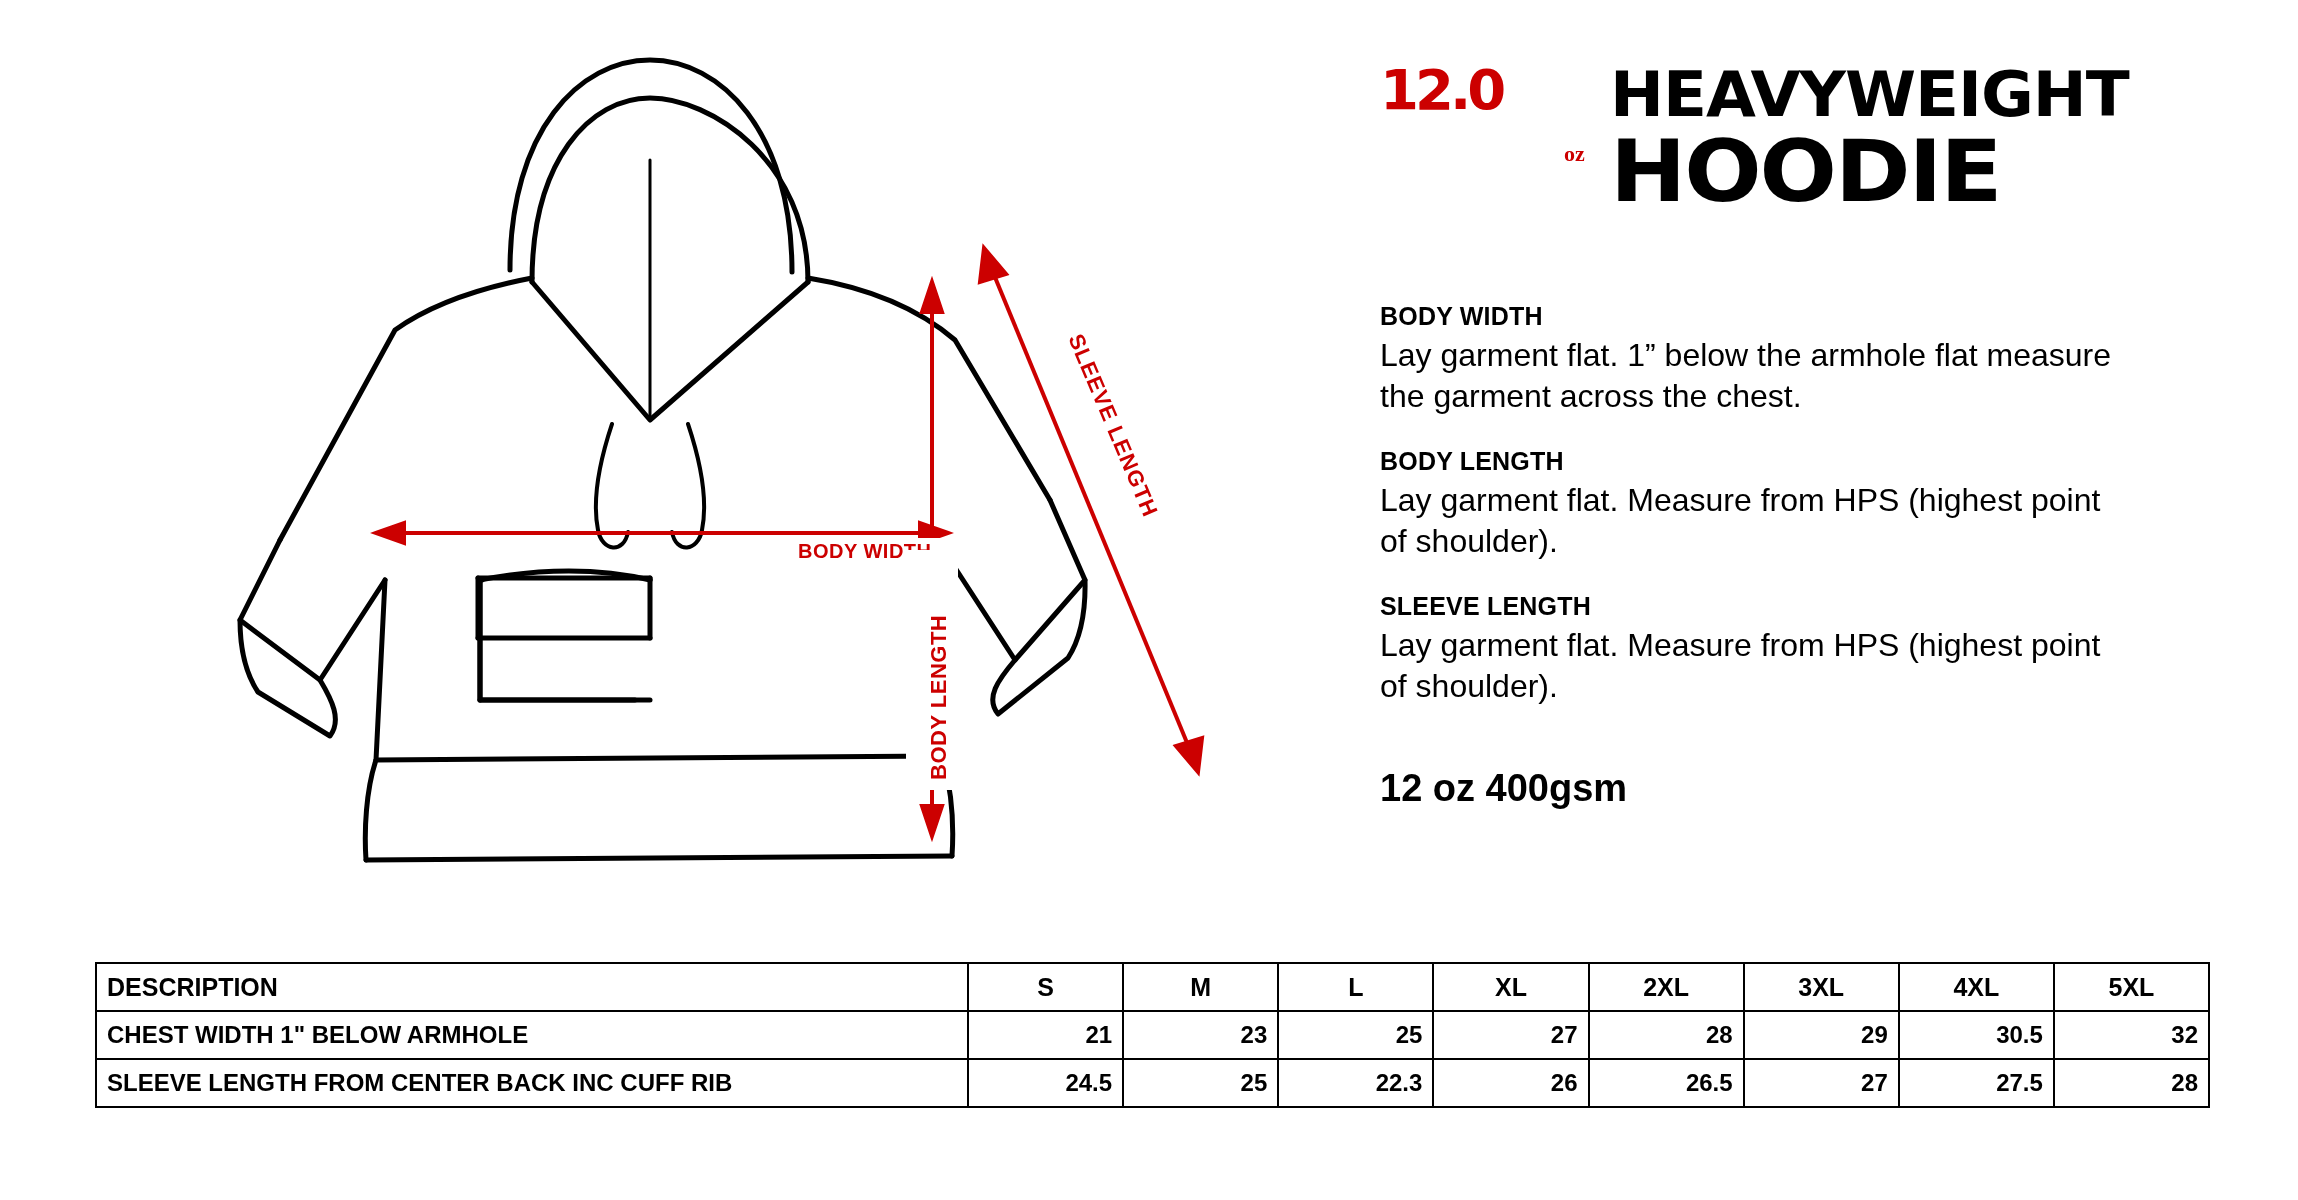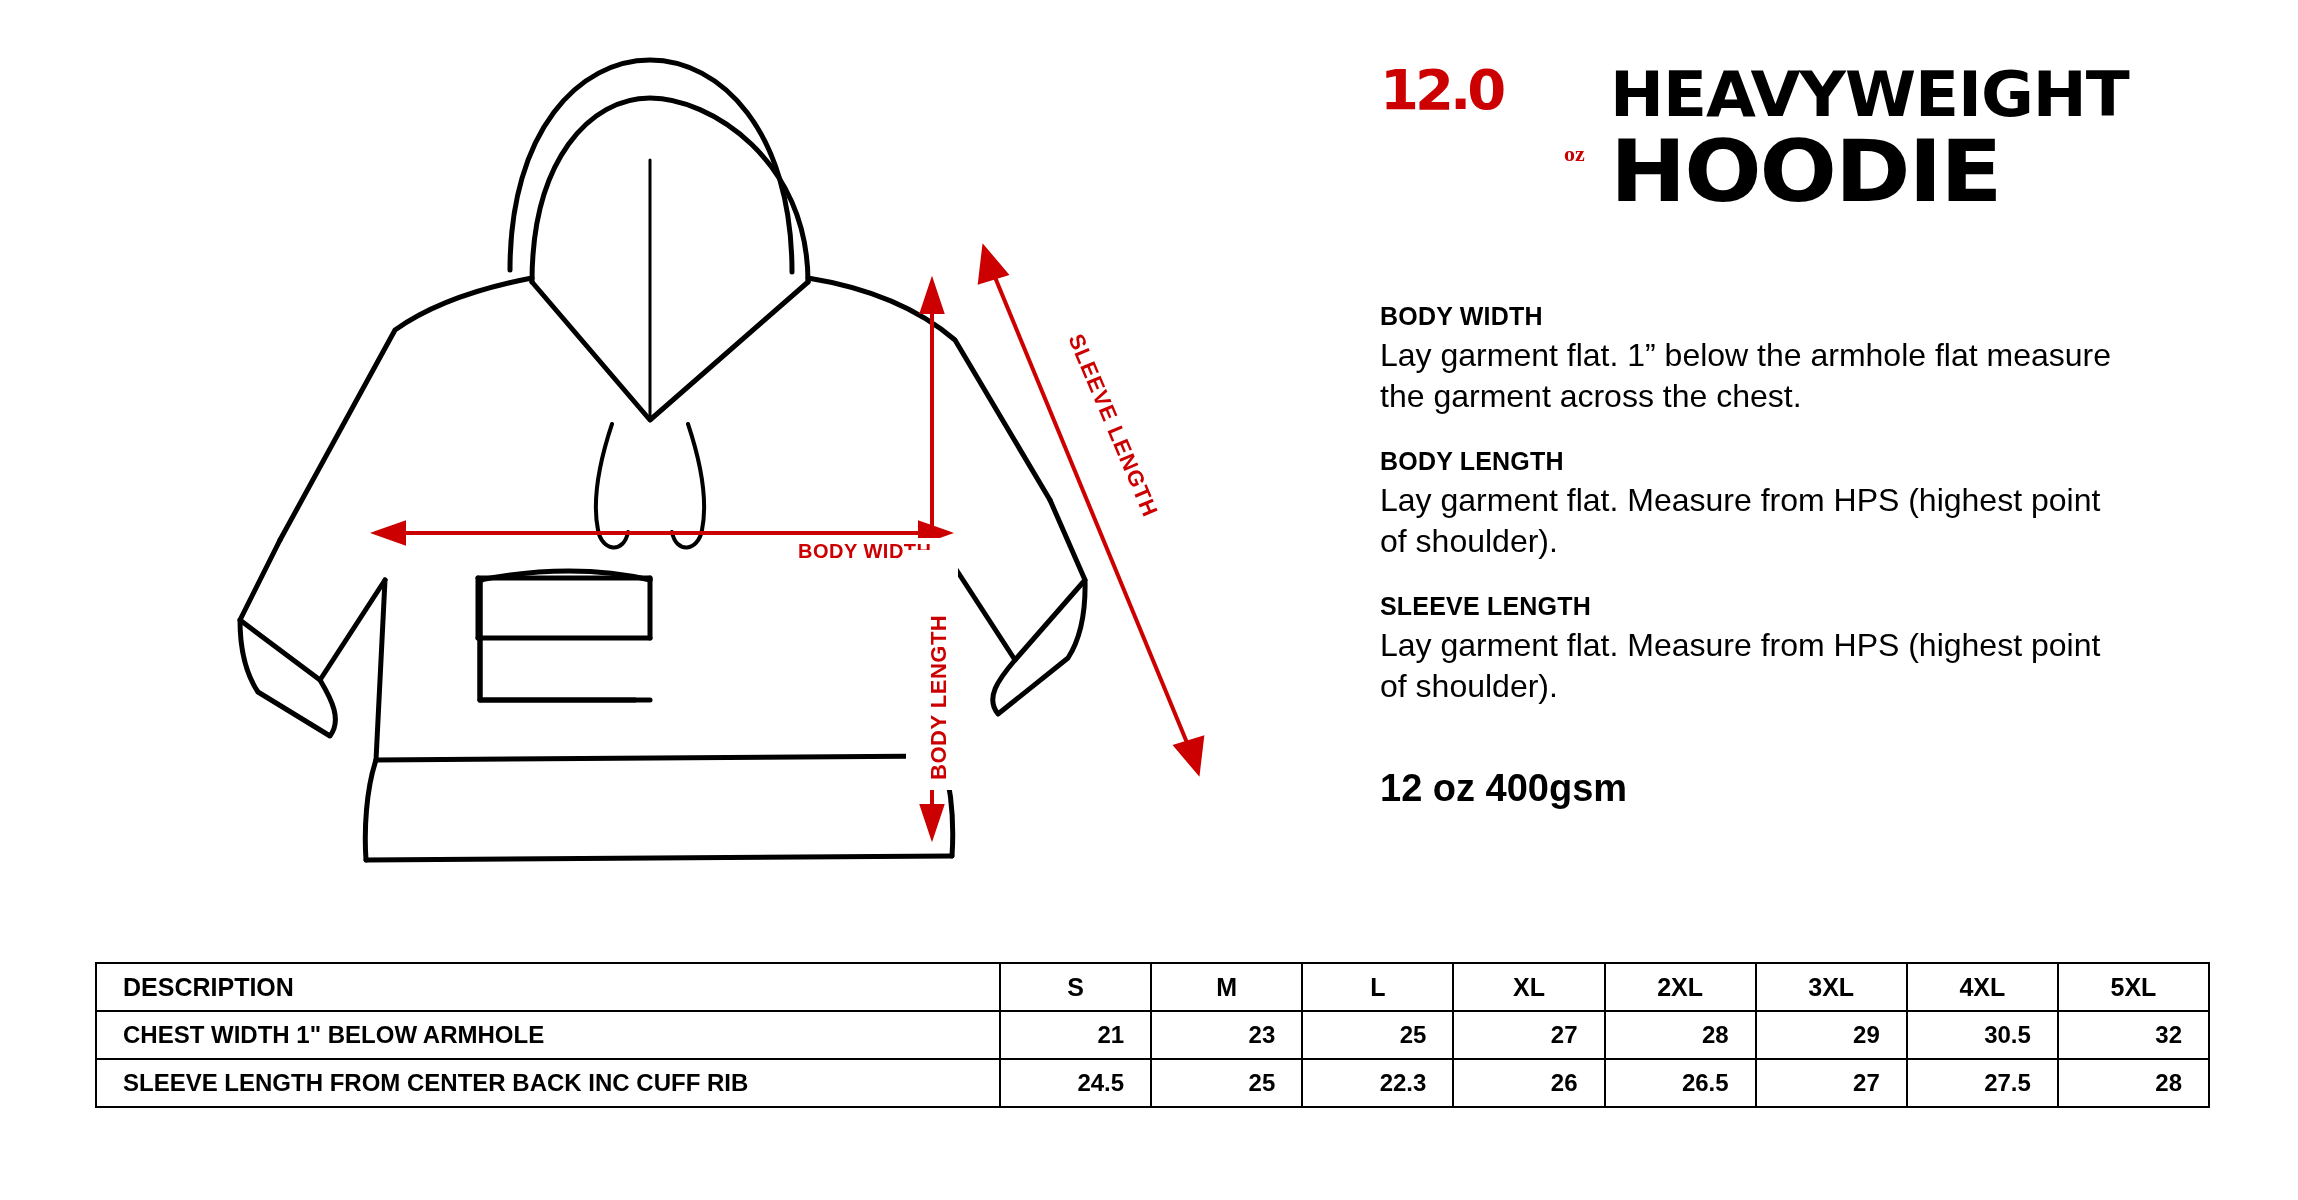--- a/index.html
+++ b/index.html
@@ -122,21 +122,21 @@
     left: 95px;
     top: 962px;
     width: 2115px;
     border-collapse: collapse;
     table-layout: fixed;
   }
   .size-table td, .size-table th {
     border: 2px solid #000;
     font-size: 24px;
     height: 46px;
-    padding: 0 26px;
+    padding: 0 10px;
     font-weight: bold;
     font-family: "Liberation Sans", sans-serif;
     margin-top: 20px;
   }
   .size-table thead th {
     text-align: center;
     font-size: 25px;
   }
   .size-table .desc-col { width: 850px; text-align: left; }
   .size-table tbody td.desc { text-align: left; }

